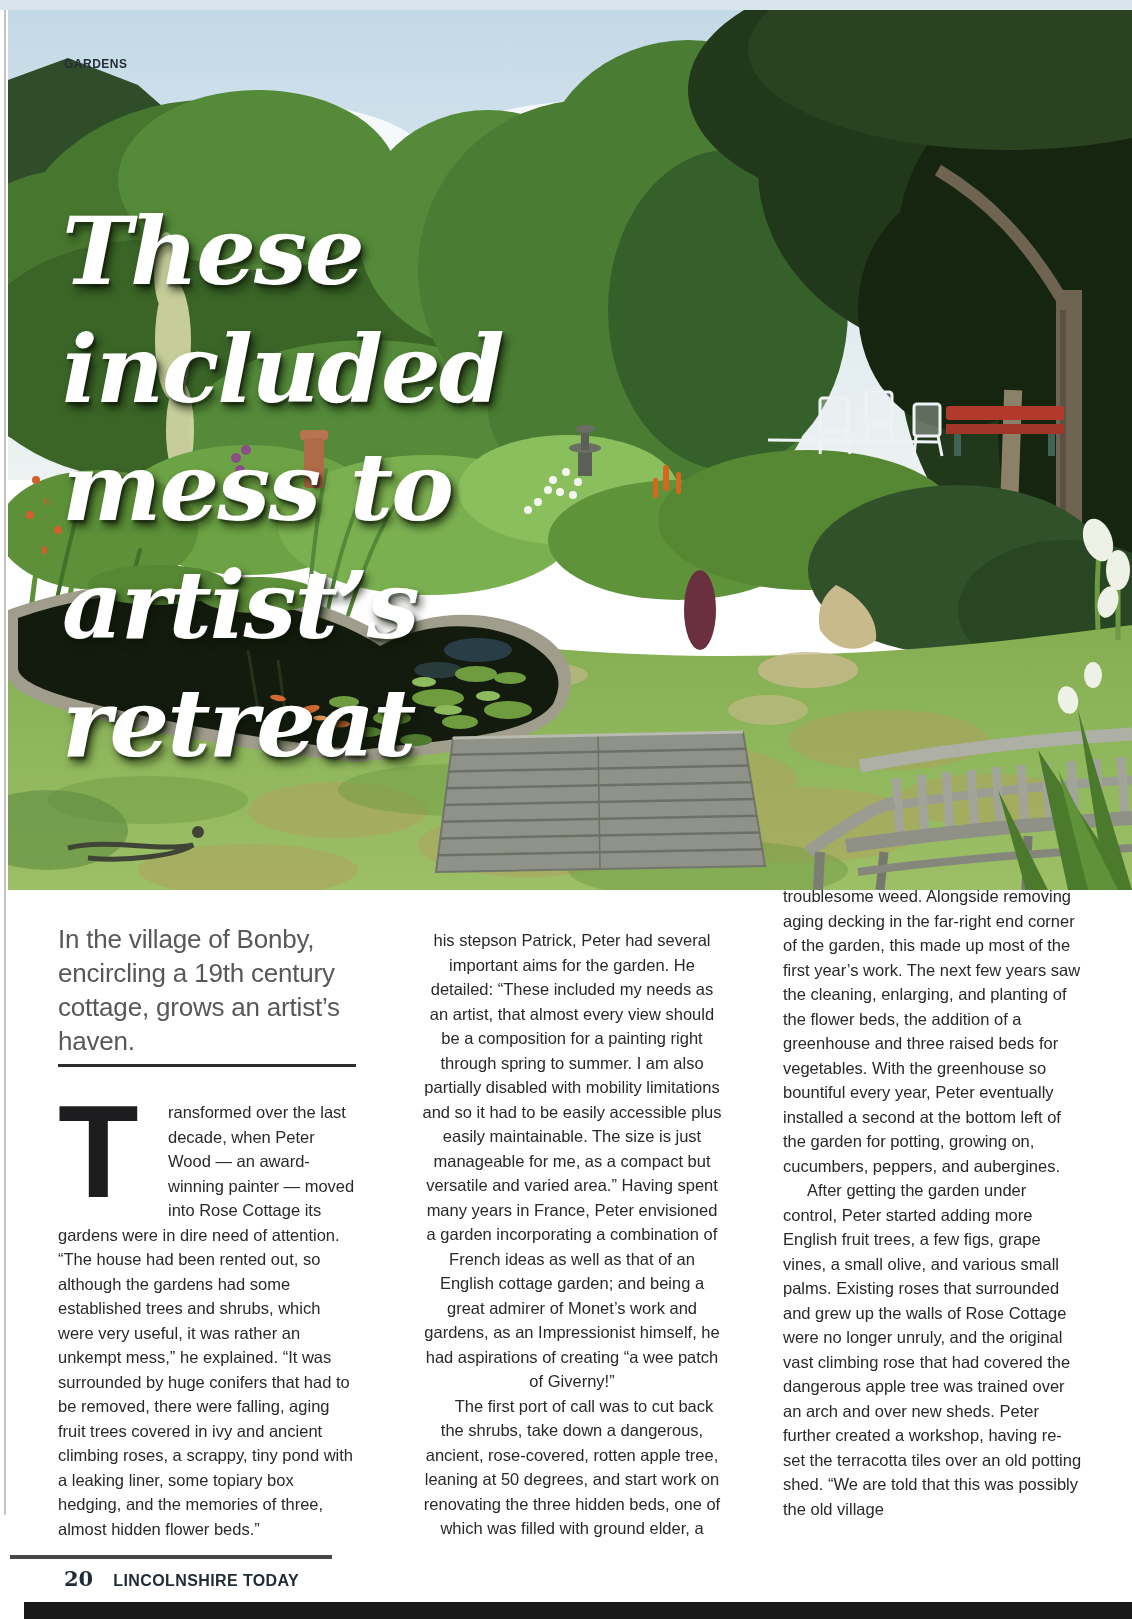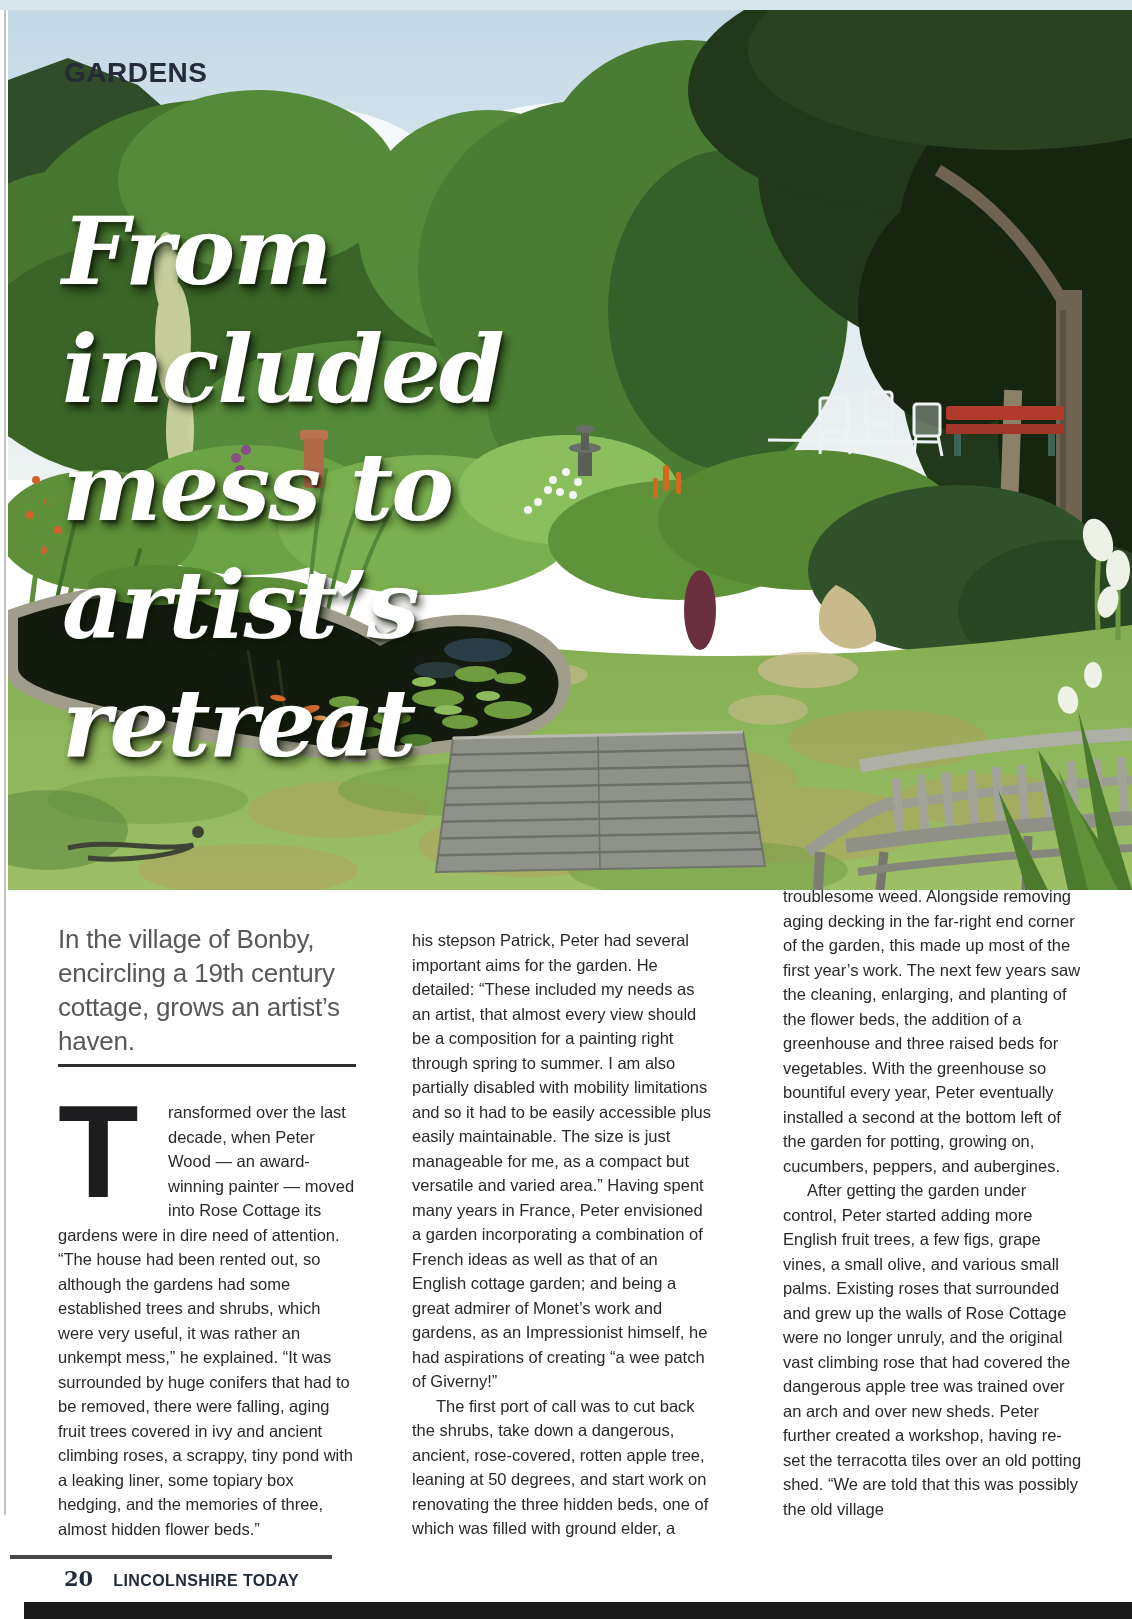--- a/index.html
+++ b/index.html
@@ -2,34 +2,34 @@
 <html><head>
 <meta charset="utf-8">
 <style>
   html,body{margin:0;padding:0;background:#ffffff;}
   .page{position:relative;width:1132px;height:1619px;background:#ffffff;overflow:hidden;
         font-family:"Liberation Sans",sans-serif;}
   .top-strip{position:absolute;left:0;top:0;width:1132px;height:10px;background:#d9e5ec;}
   .left-edge-line{position:absolute;left:4px;top:10px;width:2px;height:1505px;background:#c4c4c4;}
   .photo-wrap{position:absolute;left:8px;top:10px;width:1124px;height:880px;}
   .photo-wrap svg{display:block;}
-  .section-label{position:absolute;left:64px;top:57px;z-index:6;font-size:28px;font-weight:bold;
+  .section-label{position:absolute;left:64px;top:57px;z-index:6;font-size:12px;font-weight:bold;
         color:#252b38;letter-spacing:.5px;}
   .hero-title{position:absolute;left:62px;top:192px;z-index:6;font-family:"DejaVu Serif",serif;
         font-style:italic;font-weight:bold;font-size:94px;line-height:118px;color:#ffffff;
         letter-spacing:-2px;
         text-shadow:4px 6px 8px rgba(12,22,6,.75),2px 3px 2px rgba(12,22,6,.45);}
   .hero-title span{display:block;}
   .lede{position:absolute;left:58px;top:922px;width:305px;font-size:26px;line-height:34px;
         color:#58585a;letter-spacing:-.2px;}
   .lede-rule{position:absolute;left:58px;top:1064px;width:298px;height:3px;background:#2e2e30;}
   .col{position:absolute;width:300px;font-size:16.5px;line-height:24.5px;color:#27292b;}
   .col p{margin:0;}
   .col1{left:58px;top:1100px;}
-  .col2{left:412px;top:928px;}
+  .col2{left:422px;top:928px;text-align:center;}
   .col3{left:783px;top:884px;}
   .para-indent{text-indent:24px;}
   .drop-cap{float:left;width:102px;height:96px;font-size:132px;line-height:96px;font-weight:bold;
         color:#1d1d1f;letter-spacing:-6px;margin:4px 8px 0 0;}
   .footer-rule{position:absolute;left:10px;top:1555px;width:322px;height:4px;background:#474747;}
   .footer{position:absolute;left:64px;top:1566px;display:flex;align-items:baseline;gap:20px;}
   .page-number{font-family:"DejaVu Serif",serif;font-weight:bold;font-size:21px;color:#222b38;}
   .magazine-title{font-weight:bold;font-size:16px;color:#222b38;letter-spacing:.4px;}
   .bottom-bar{position:absolute;left:24px;top:1602px;width:1108px;height:17px;background:#191919;}
 </style>
@@ -336,21 +336,21 @@
           <path d="M1040,880 L990,780 L1018,880 Z"></path>
         </g>
         <path d="M1110,880 L1050,760 L1080,880 Z" fill="#5f9239"></path>
       </g>
     </svg>
   </div>
 
   <div class="section-label">GARDENS</div>
 
   <div class="hero-title">
-    <span>From</span>
+    <span>These</span>
     <span>included</span>
     <span>mess to</span>
     <span>artist’s</span>
     <span>retreat</span>
   </div>
 
   <div class="lede">In the village of Bonby, encircling a 19th century cottage, grows an artist’s haven.</div>
   <div class="lede-rule"></div>
 
   <div class="col col1">

